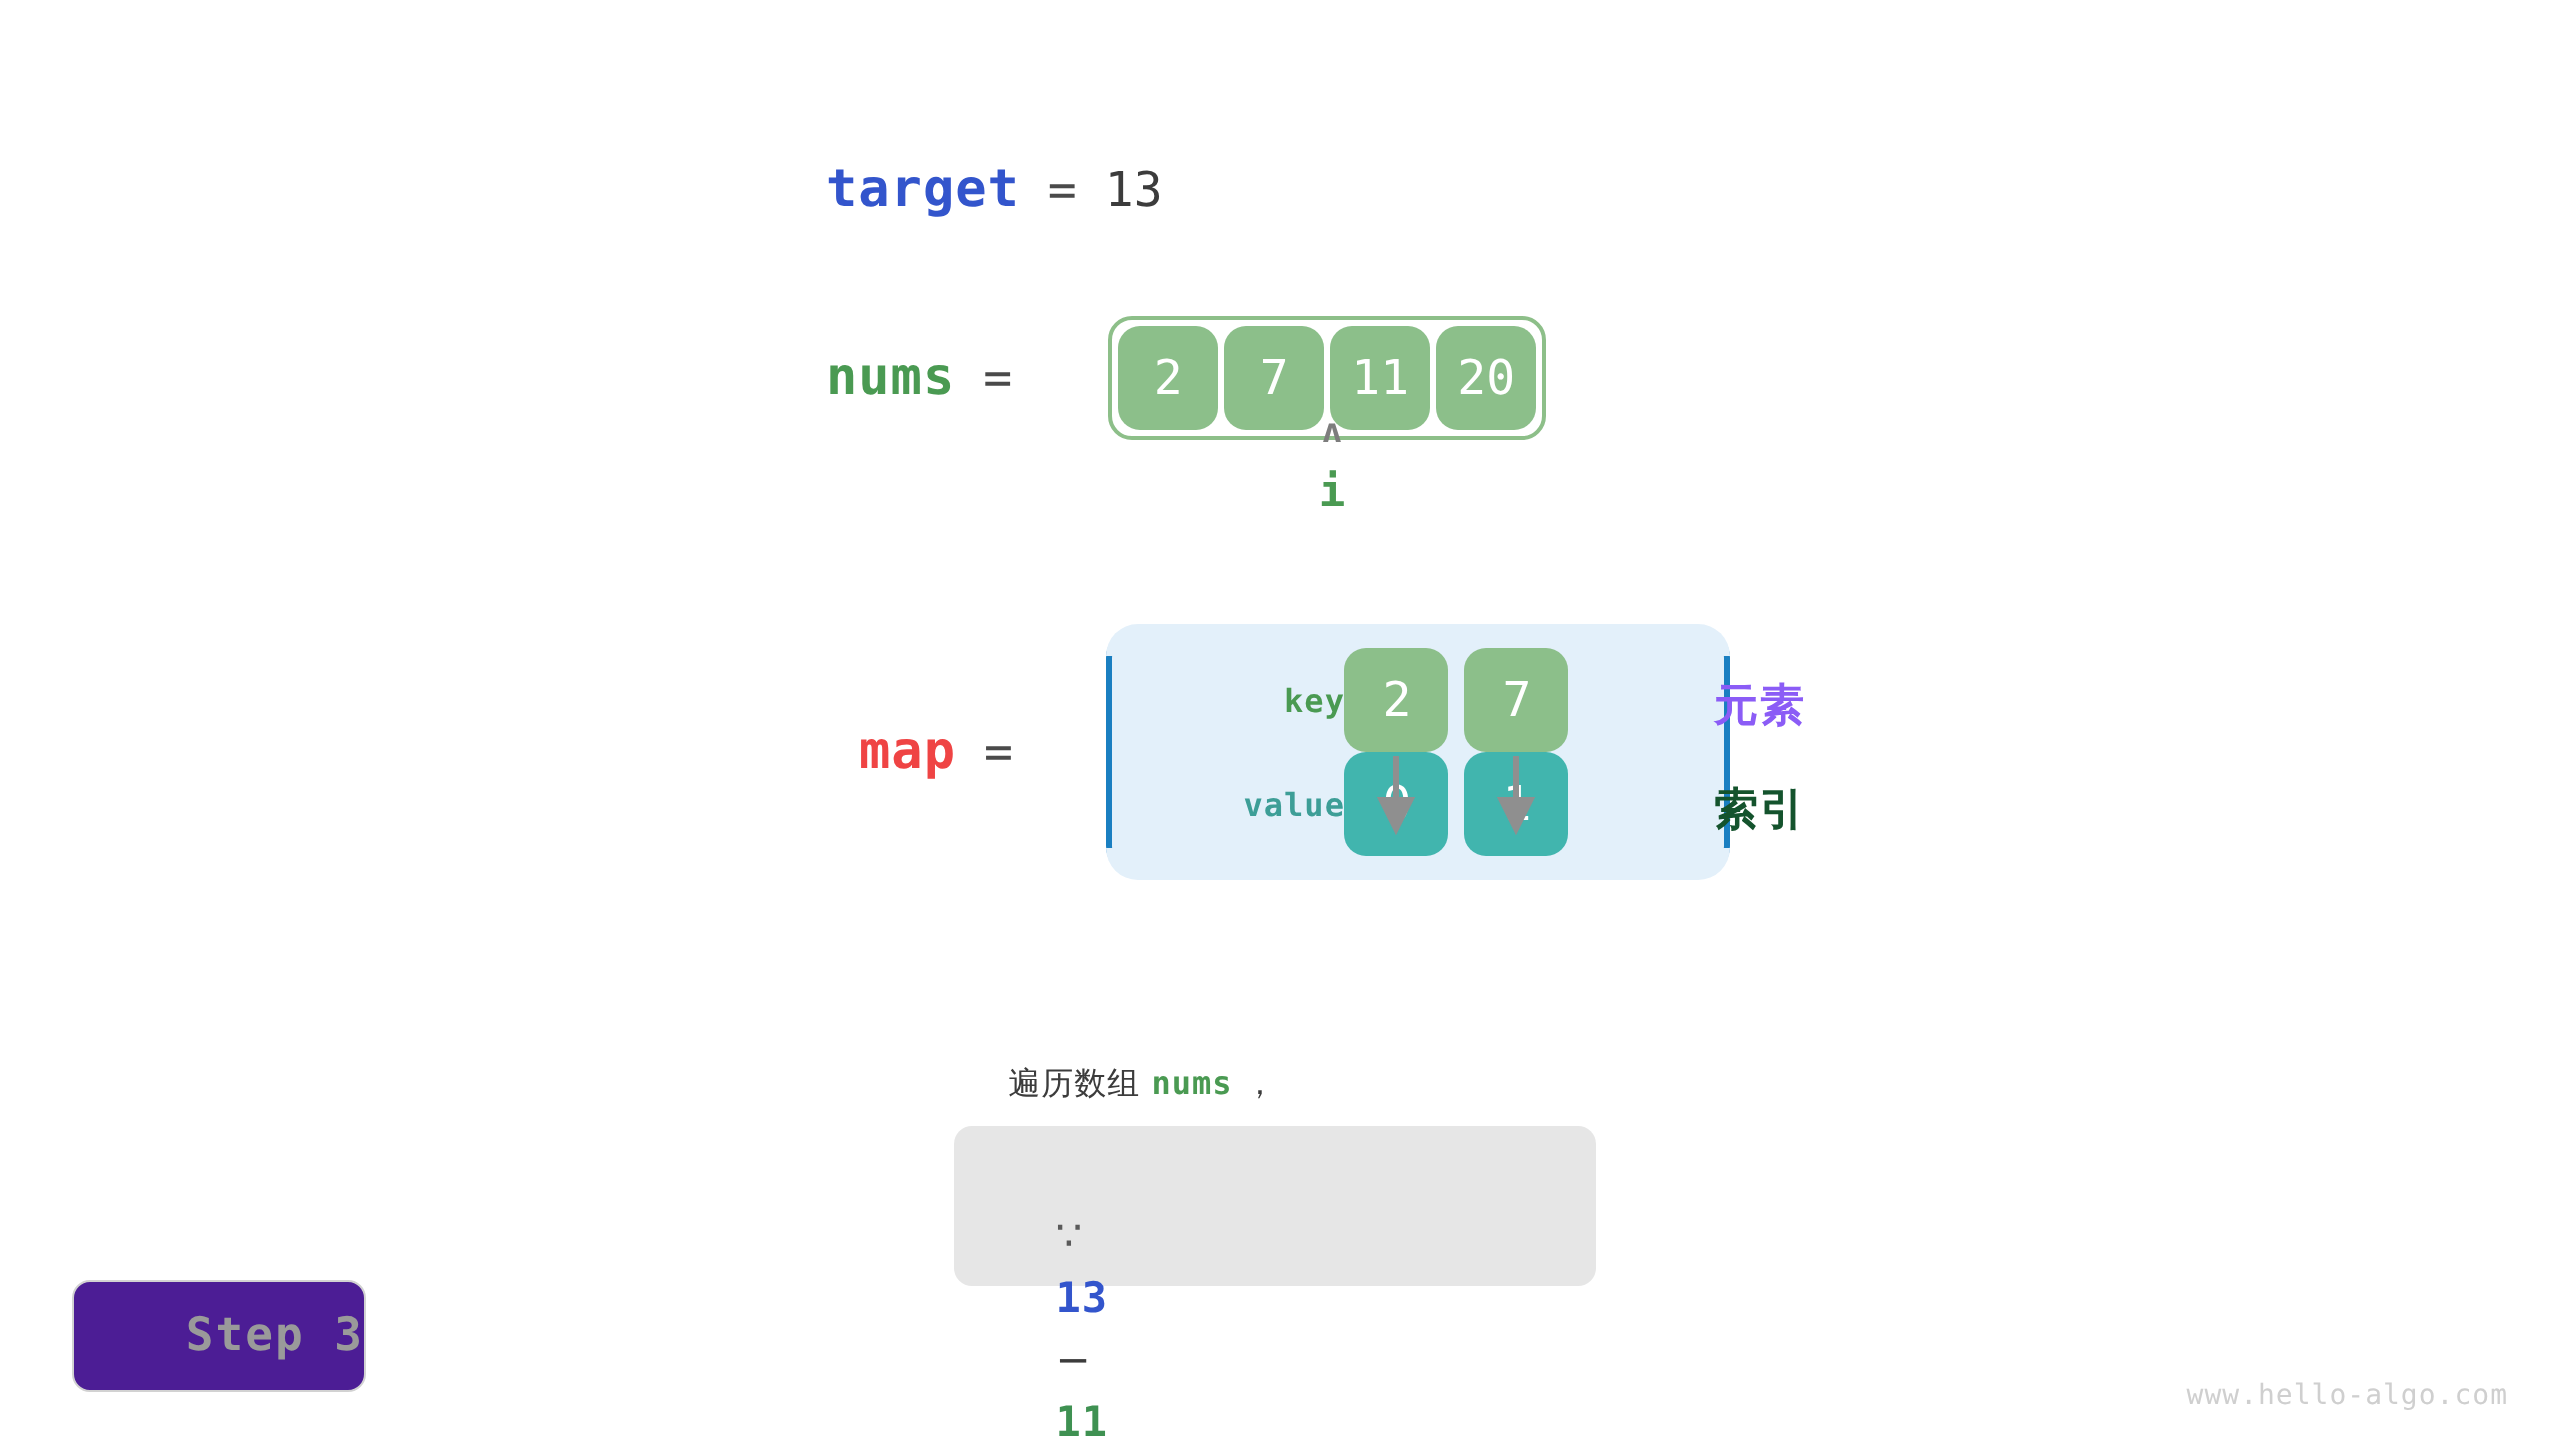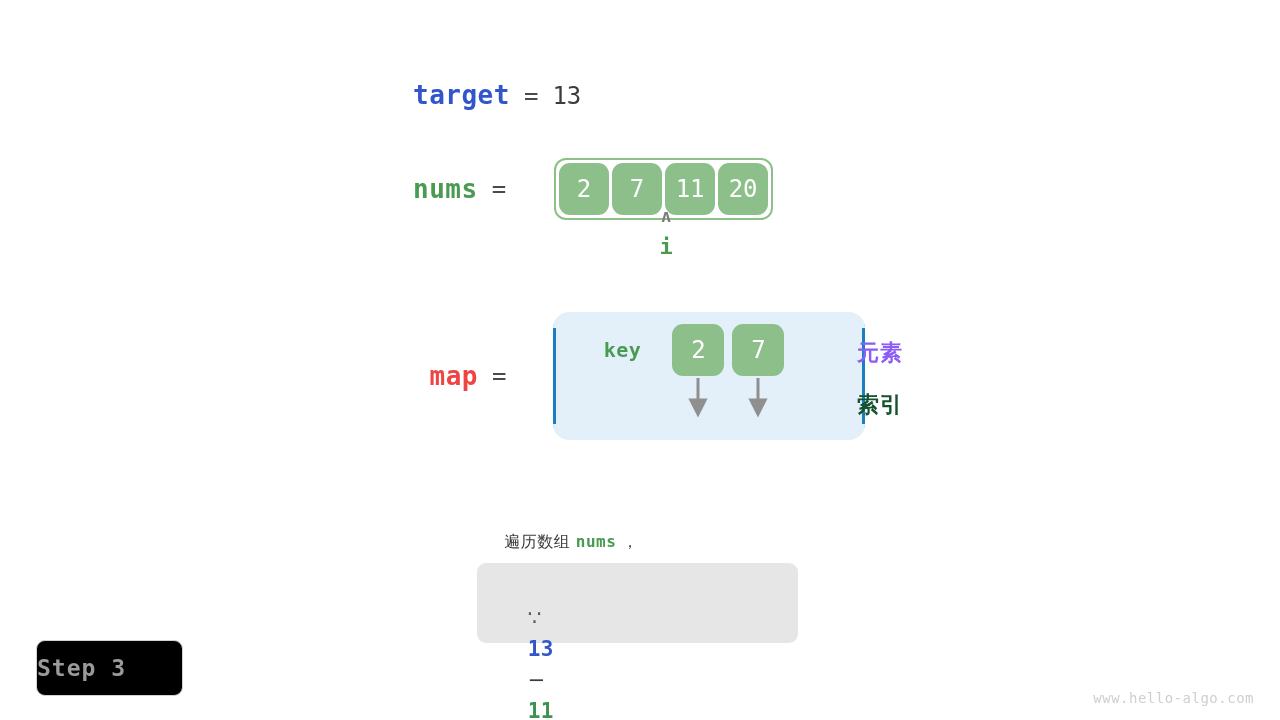--- a/index.html
+++ b/index.html
@@ -155,22 +155,22 @@
   .map-line {
     position: absolute;
     display: flex;
     align-items: center;
     height: 52px;
   }
   .map-line.key-line   { top: 0px; }
   .map-line.value-line { top: 52px; }
   .map-label {
     width: 100px;
-    text-align: center;
-    font-size: 20px;
+    text-align: right;
+    font-size: 16px;
     font-weight: bold;
     letter-spacing: 0.5px;
   }
   .map-label.key   { color: #4a9a52; }
   .map-label.value { color: #3d9e97; }
   .map-cells { display: flex; gap: 8px; }
   .map-cells .cell { width: 52px; height: 52px; }
 
   #map-arrows {
     position: absolute;
@@ -243,22 +243,22 @@
   #step-badge {
     position: absolute;
     left: 36px;
     top: 640px;
     width: 145px;
     height: 54px;
     border: 1px solid #d2d2d2;
     border-radius: 9px;
     display: flex;
     align-items: center;
-    justify-content: flex-start;
-    background: #000000;
+    justify-content: flex-end;
+    background: #4c1d95;
   }
   #step-badge span {
     font-size: 23px;
     font-weight: bold;
     color: #9a9a9a;
     letter-spacing: 1px;
   }
 
   
   #watermark {
@@ -302,20 +302,27 @@
     <div id="map-grid">
 
       <div class="map-line key-line">
         <span class="map-label key mono">key</span>
         <div class="map-cells">
           <div class="cell green mono">2</div>
           <div class="cell green mono">7</div>
         </div>
       </div>
 
+      <div class="map-line value-line">
+        <span class="map-label value mono">value</span>
+        <div class="map-cells">
+          <div class="cell teal mono">0</div>
+          <div class="cell teal mono">1</div>
+        </div>
+      </div>
 
       <svg id="map-arrows" width="120" height="50" viewBox="0 0 120 50">
         <defs>
           <marker id="ah" markerWidth="7" markerHeight="7" refX="3.2" refY="3.2" orient="auto">
             <path d="M0,0 L6.4,3.2 L0,6.4 z" fill="#8f8f8f"></path>
           </marker>
         </defs>
         <line x1="10" y1="0" x2="10" y2="30" stroke="#8f8f8f" stroke-width="3" marker-end="url(#ah)"></line>
         <line x1="70" y1="0" x2="70" y2="30" stroke="#8f8f8f" stroke-width="3" marker-end="url(#ah)"></line>
       </svg>

